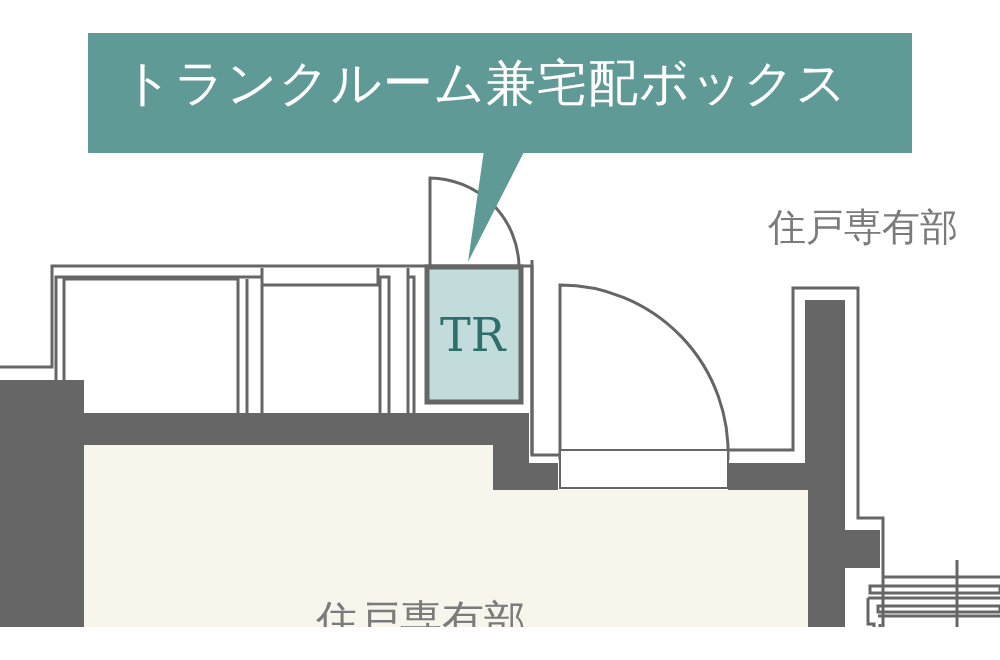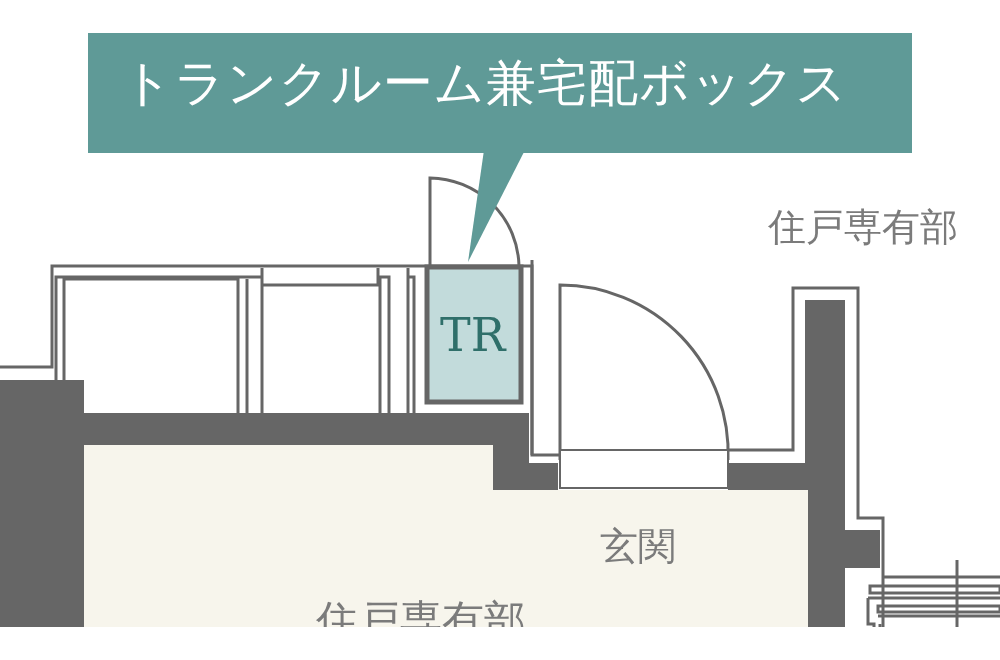--- a/index.html
+++ b/index.html
@@ -55,15 +55,14 @@
       <line x1="880" y1="624" x2="880" y2="660"></line>
     </g>
 
     <rect x="88" y="33" width="824" height="120" fill="#5f9a97"></rect>
     <polygon points="484,150 525,150 468,262" fill="#5f9a97"></polygon>
   </svg>
 
   <div class="label callout-text">トランクルーム兼宅配ボックス</div>
   <div class="label corridor">住戸専有部</div>
   <div class="label tr">TR</div>
-  <div class="label genkan">玄関</div>
   <div class="label private">住戸専有部</div>
 </div>
 
 </body></html>

